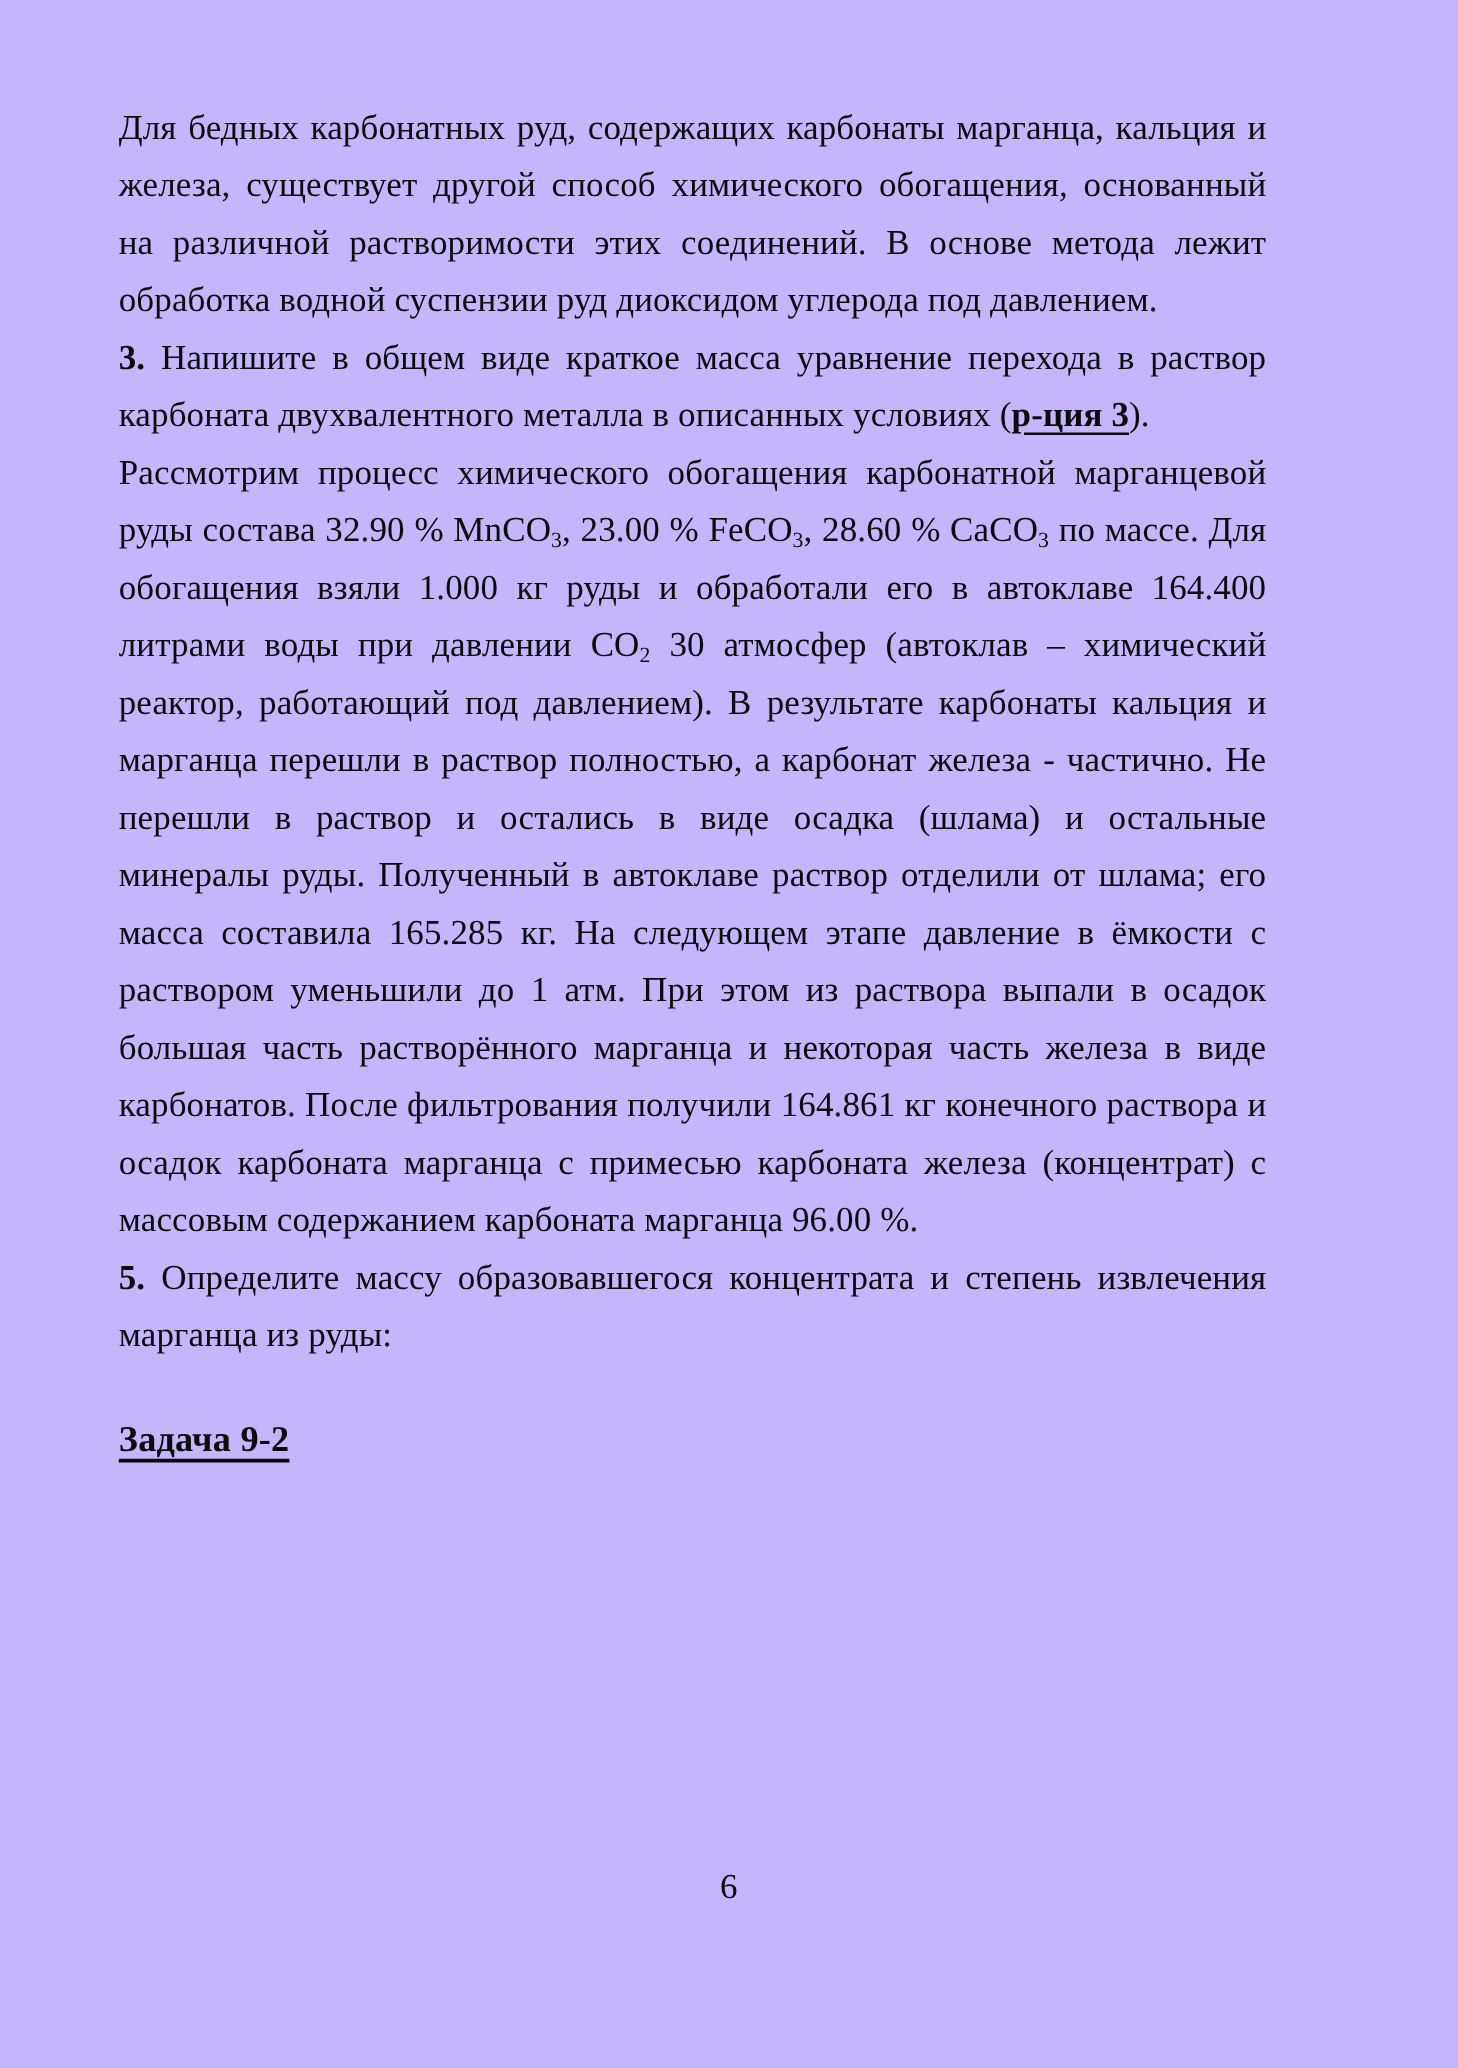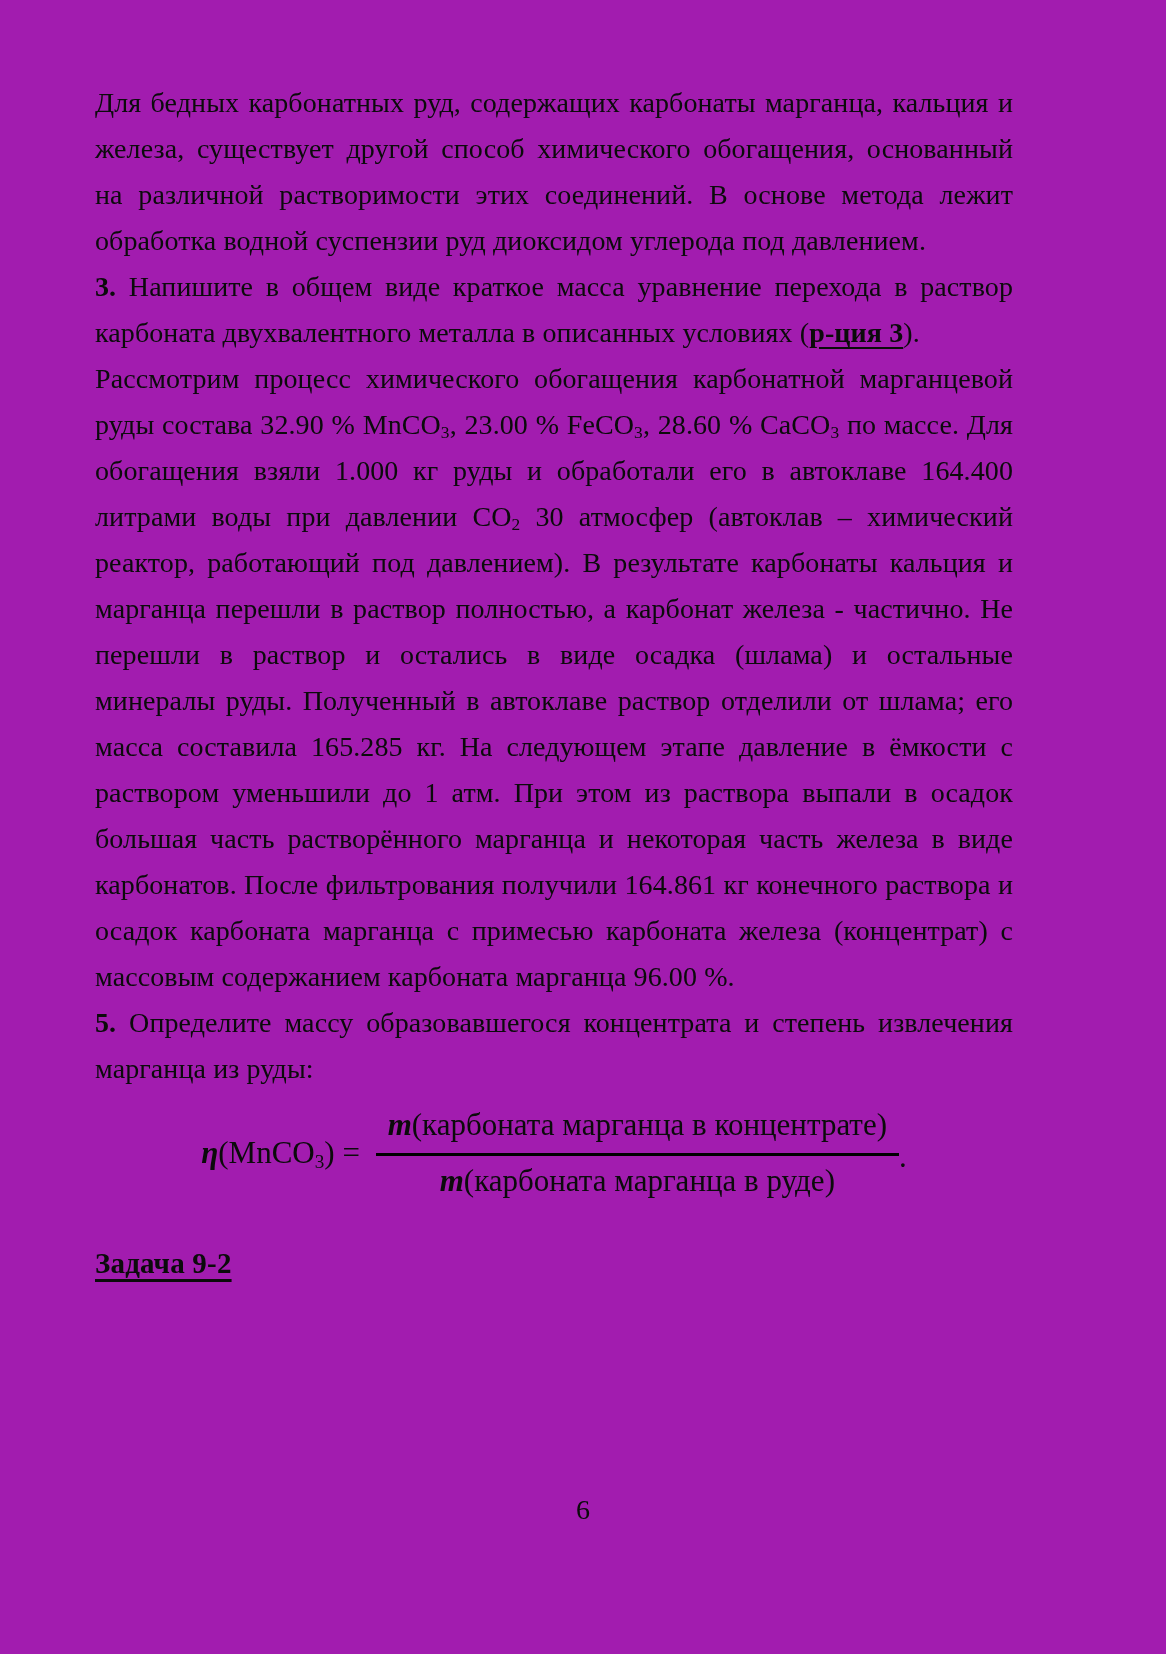--- a/index.html
+++ b/index.html
@@ -4,21 +4,21 @@
 <style>
   html, body {
     margin: 0;
     padding: 0;
     background: #ffffff;
   }
   .page {
     position: relative;
     width: 1166px;
     height: 1654px;
-    background: #a21caf;
+    background: #c4b5fd;
     color: #0b0b0b;
     font-family: "Liberation Serif", serif;
     overflow: hidden;
   }
   .content {
     position: absolute;
     left: 95px;
     top: 80px;
     width: 918px;
   }
@@ -96,28 +96,20 @@
 
     <p class="para"><span>Для бедных карбонатных руд, содержащих карбонаты марганца, кальция и железа, существует другой способ химического обогащения, основанный на различной растворимости этих соединений. В основе метода лежит обработка водной суспензии руд диоксидом углерода под давлением.</span></p>
 
     <p class="para"><span class="b">3.</span><span> Напишите в общем виде краткое масса уравнение перехода в раствор карбоната двухвалентного металла в описанных условиях (</span><span class="bu">р-ция 3</span><span>).</span></p>
 
     <p class="para"><span>Рассмотрим процесс химического обогащения карбонатной марганцевой руды состава 32.90 % MnCO</span><sub>3</sub><span>, 23.00 % FeCO</span><sub>3</sub><span>, 28.60 % CaCO</span><sub>3</sub><span> по массе. Для обогащения взяли 1.000 кг руды и обработали его в автоклаве 164.400 литрами воды при давлении CO</span><sub>2</sub><span> 30 атмосфер (автоклав – химический реактор, работающий под давлением). В результате карбонаты кальция и марганца перешли в раствор полностью, а карбонат железа - частично. Не перешли в раствор и остались в виде осадка (шлама) и остальные минералы руды. Полученный в автоклаве раствор отделили от шлама; его масса составила 165.285 кг. На следующем этапе давление в ёмкости с раствором уменьшили до 1 атм. При этом из раствора выпали в осадок большая часть растворённого марганца и некоторая часть железа в виде карбонатов. После фильтрования получили 164.861 кг конечного раствора и осадок карбоната марганца с примесью карбоната железа (концентрат) с массовым содержанием карбоната марганца 96.00 %.</span></p>
 
 
     <p class="para"><span class="b">5.</span><span> Определите массу образовавшегося концентрата и степень извлечения марганца из руды:</span></p>
 
-    <div class="formula">
-      <span class="formula-lhs"><span class="bi">η</span><span>(MnCO</span><sub>3</sub><span>) = </span></span>
-      <span class="frac">
-        <span class="frac-num"><span class="bi">m</span><span>(карбоната марганца в концентрате)</span></span>
-        <span class="frac-den"><span class="bi">m</span><span>(карбоната марганца в руде)</span></span>
-      </span>
-      <span class="formula-period">.</span>
-    </div>
 
     <h2 class="section-heading">Задача 9-2</h2>
 
 
   </div>
 
   <div class="page-number">6</div>
 </div>
 
 </body></html>

